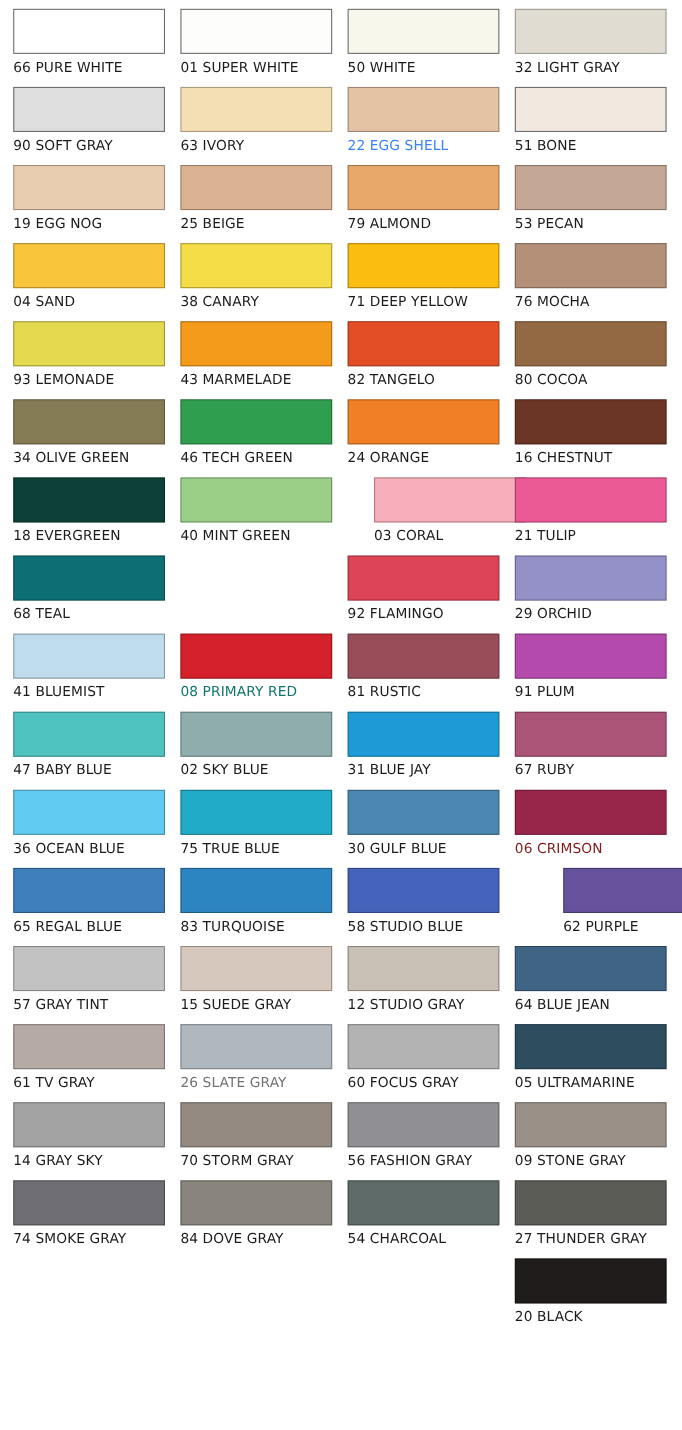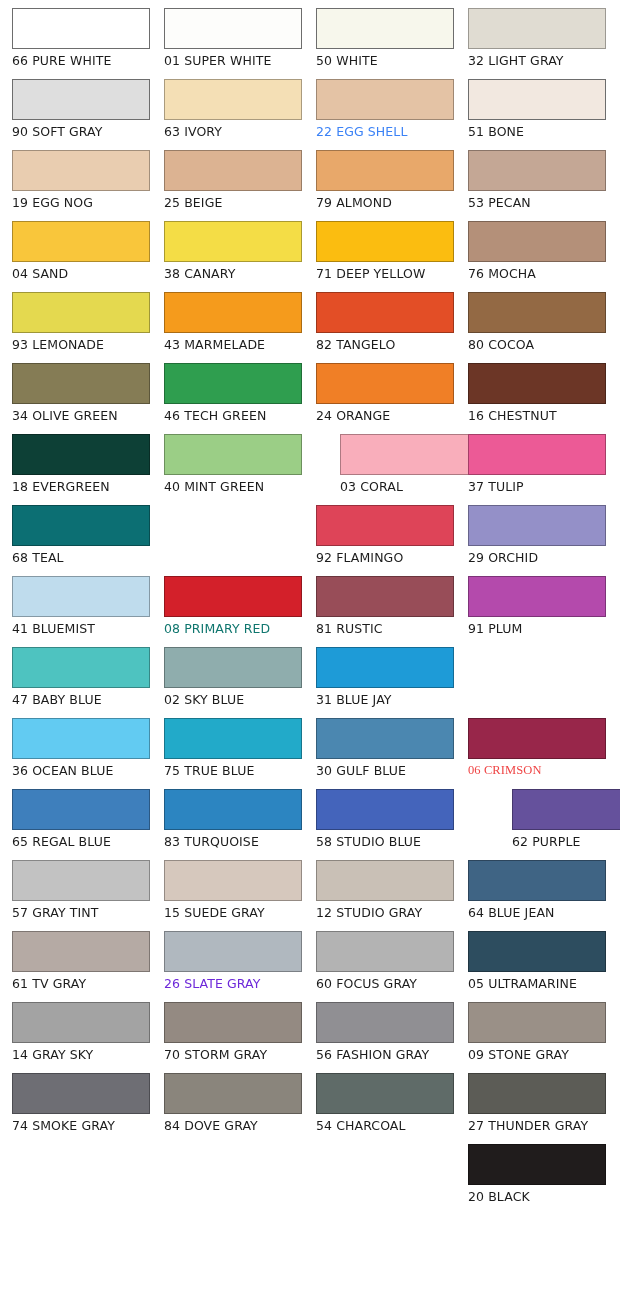--- a/index.html
+++ b/index.html
@@ -155,21 +155,21 @@
     <div class="swatch-cell" style="left: 164px; top: 434px;">
       <div class="swatch-chip" style="background: rgb(155, 206, 134); width: 138px; height: 41px;"></div>
       <span class="swatch-label" style="color: rgb(28, 28, 28);">40 MINT GREEN</span>
     </div>
     <div class="swatch-cell" style="left: 316px; top: 434px; padding-left: 24px;">
       <div class="swatch-chip" style="background: rgb(249, 174, 187); width: 138px; height: 41px;"></div>
       <span class="swatch-label" style="color: rgb(28, 28, 28);">03 CORAL</span>
     </div>
     <div class="swatch-cell" style="left: 468px; top: 434px;">
       <div class="swatch-chip" style="background: rgb(236, 90, 150); width: 138px; height: 41px;"></div>
-      <span class="swatch-label" style="color: rgb(28, 28, 28);">37 TULIP</span>
+      <span class="swatch-label" style="color: rgb(28, 28, 28);">21 TULIP</span>
     </div>
     <div class="swatch-cell" style="left: 12px; top: 505px;">
       <div class="swatch-chip" style="background: rgb(12, 111, 115); width: 138px; height: 41px;"></div>
       <span class="swatch-label" style="color: rgb(28, 28, 28);">68 TEAL</span>
     </div>
     <div class="swatch-cell" style="left: 316px; top: 505px;">
       <div class="swatch-chip" style="background: rgb(222, 68, 88); width: 138px; height: 41px;"></div>
       <span class="swatch-label" style="color: rgb(28, 28, 28);">92 FLAMINGO</span>
     </div>
     <div class="swatch-cell" style="left: 468px; top: 505px;">
@@ -197,35 +197,39 @@
       <span class="swatch-label" style="color: rgb(28, 28, 28);">47 BABY BLUE</span>
     </div>
     <div class="swatch-cell" style="left: 164px; top: 647px;">
       <div class="swatch-chip" style="background: rgb(143, 173, 173); width: 138px; height: 41px;"></div>
       <span class="swatch-label" style="color: rgb(28, 28, 28);">02 SKY BLUE</span>
     </div>
     <div class="swatch-cell" style="left: 316px; top: 647px;">
       <div class="swatch-chip" style="background: rgb(30, 155, 215); width: 138px; height: 41px;"></div>
       <span class="swatch-label" style="color: rgb(28, 28, 28);">31 BLUE JAY</span>
     </div>
+    <div class="swatch-cell" style="left: 468px; top: 647px;">
+      <div class="swatch-chip" style="background: rgb(171, 84, 120); width: 138px; height: 41px;"></div>
+      <span class="swatch-label" style="color: rgb(28, 28, 28);">67 RUBY</span>
+    </div>
     <div class="swatch-cell" style="left: 12px; top: 718px;">
       <div class="swatch-chip" style="background: rgb(98, 203, 242); width: 138px; height: 41px;"></div>
       <span class="swatch-label" style="color: rgb(28, 28, 28);">36 OCEAN BLUE</span>
     </div>
     <div class="swatch-cell" style="left: 164px; top: 718px;">
       <div class="swatch-chip" style="background: rgb(34, 170, 201); width: 138px; height: 41px;"></div>
       <span class="swatch-label" style="color: rgb(28, 28, 28);">75 TRUE BLUE</span>
     </div>
     <div class="swatch-cell" style="left: 316px; top: 718px;">
       <div class="swatch-chip" style="background: rgb(75, 135, 176); width: 138px; height: 41px;"></div>
       <span class="swatch-label" style="color: rgb(28, 28, 28);">30 GULF BLUE</span>
     </div>
     <div class="swatch-cell" style="left: 468px; top: 718px;">
       <div class="swatch-chip" style="background: rgb(152, 38, 74); width: 138px; height: 41px;"></div>
-      <span class="swatch-label" style="color: #ef4444; font-family: Liberation Serif, serif;">06 CRIMSON</span>
+      <span class="swatch-label" style="color: #7f1d1d;">06 CRIMSON</span>
     </div>
     <div class="swatch-cell" style="left: 12px; top: 789px;">
       <div class="swatch-chip" style="background: rgb(62, 127, 188); width: 138px; height: 41px;"></div>
       <span class="swatch-label" style="color: rgb(28, 28, 28);">65 REGAL BLUE</span>
     </div>
     <div class="swatch-cell" style="left: 164px; top: 789px;">
       <div class="swatch-chip" style="background: rgb(44, 133, 193); width: 138px; height: 41px;"></div>
       <span class="swatch-label" style="color: rgb(28, 28, 28);">83 TURQUOISE</span>
     </div>
     <div class="swatch-cell" style="left: 316px; top: 789px;">
@@ -251,21 +255,21 @@
     <div class="swatch-cell" style="left: 468px; top: 860px;">
       <div class="swatch-chip" style="background: rgb(63, 100, 132); width: 138px; height: 41px;"></div>
       <span class="swatch-label" style="color: rgb(28, 28, 28);">64 BLUE JEAN</span>
     </div>
     <div class="swatch-cell" style="left: 12px; top: 931px;">
       <div class="swatch-chip" style="background: rgb(181, 170, 164); width: 138px; height: 41px;"></div>
       <span class="swatch-label" style="color: rgb(28, 28, 28);">61 TV GRAY</span>
     </div>
     <div class="swatch-cell" style="left: 164px; top: 931px;">
       <div class="swatch-chip" style="background: rgb(176, 184, 191); width: 138px; height: 41px;"></div>
-      <span class="swatch-label" style="color: #6d28d9;">26 SLATE GRAY</span>
+      <span class="swatch-label" style="color: #737373;">26 SLATE GRAY</span>
     </div>
     <div class="swatch-cell" style="left: 316px; top: 931px;">
       <div class="swatch-chip" style="background: rgb(179, 179, 179); width: 138px; height: 41px;"></div>
       <span class="swatch-label" style="color: rgb(28, 28, 28);">60 FOCUS GRAY</span>
     </div>
     <div class="swatch-cell" style="left: 468px; top: 931px;">
       <div class="swatch-chip" style="background: rgb(45, 77, 95); width: 138px; height: 41px;"></div>
       <span class="swatch-label" style="color: rgb(28, 28, 28);">05 ULTRAMARINE</span>
     </div>
     <div class="swatch-cell" style="left: 12px; top: 1002px;">

